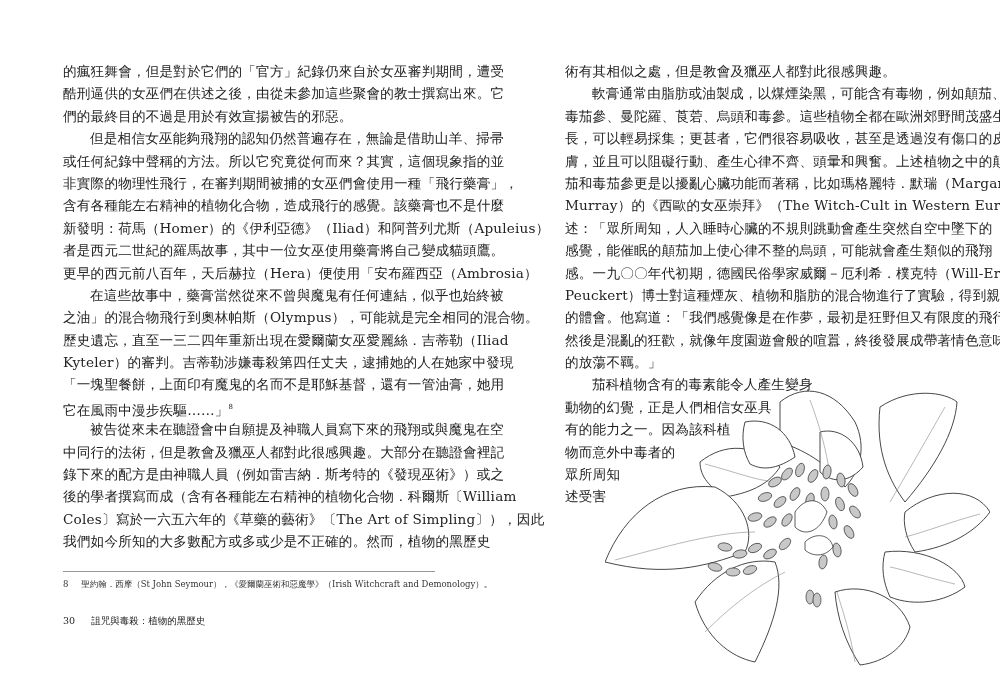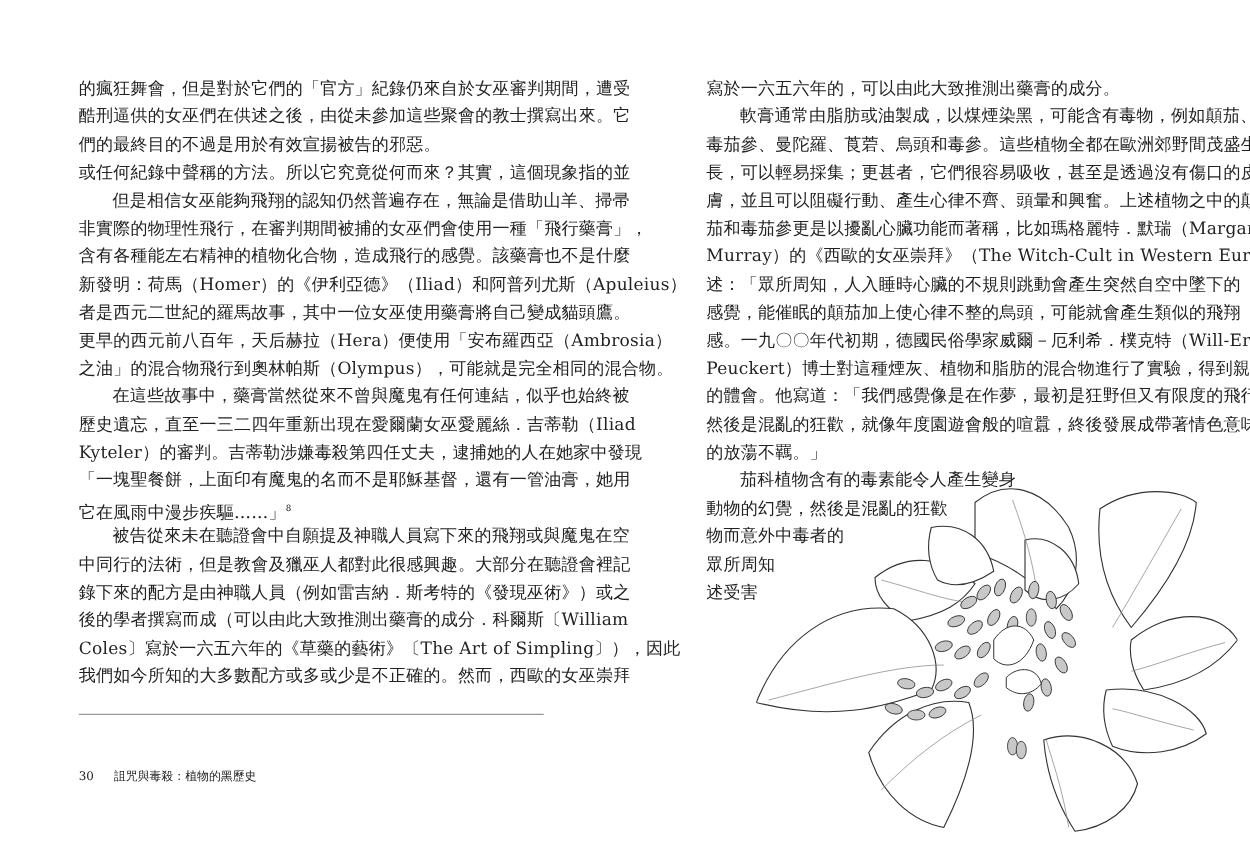--- a/index.html
+++ b/index.html
@@ -22,65 +22,70 @@
   .illustration { position:absolute; left:105px; top:372px; width:385px; height:295px; }
 </style>
 </head>
 <body>
 
 <div class="page left-page">
   <div class="text-block" id="left-text">
       <div class="line"><span>的瘋狂舞會，但是對於它們的「官方」紀錄仍來自於女巫審判期間，遭受</span></div>
       <div class="line"><span>酷刑逼供的女巫們在供述之後，由從未參加這些聚會的教士撰寫出來。它</span></div>
       <div class="line"><span>們的最終目的不過是用於有效宣揚被告的邪惡。</span></div>
+      <div class="line indent"><span>但是相信女巫能夠飛翔的認知仍然普遍存在，無論是借助山羊、掃帚</span></div>
       <div class="line"><span>或任何紀錄中聲稱的方法。所以它究竟從何而來？其實，這個現象指的並</span></div>
-      <div class="line indent"><span>但是相信女巫能夠飛翔的認知仍然普遍存在，無論是借助山羊、掃帚</span></div>
       <div class="line"><span>非實際的物理性飛行，在審判期間被捕的女巫們會使用一種「飛行藥膏」，</span></div>
       <div class="line"><span>含有各種能左右精神的植物化合物，造成飛行的感覺。該藥膏也不是什麼</span></div>
       <div class="line"><span>新發明：荷馬（Homer）的《伊利亞德》（Iliad）和阿普列尤斯（Apuleius）</span></div>
       <div class="line"><span>者是西元二世紀的羅馬故事，其中一位女巫使用藥膏將自己變成貓頭鷹。</span></div>
       <div class="line"><span>更早的西元前八百年，天后赫拉（Hera）便使用「安布羅西亞（Ambrosia）</span></div>
+      <div class="line indent"><span>在這些故事中，藥膏當然從來不曾與魔鬼有任何連結，似乎也始終被</span></div>
       <div class="line"><span>之油」的混合物飛行到奧林帕斯（Olympus），可能就是完全相同的混合物。</span></div>
-      <div class="line indent"><span>在這些故事中，藥膏當然從來不曾與魔鬼有任何連結，似乎也始終被</span></div>
       <div class="line"><span>歷史遺忘，直至一三二四年重新出現在愛爾蘭女巫愛麗絲．吉蒂勒（Iliad</span></div>
       <div class="line"><span>Kyteler）的審判。吉蒂勒涉嫌毒殺第四任丈夫，逮捕她的人在她家中發現</span></div>
       <div class="line"><span>「一塊聖餐餅，上面印有魔鬼的名而不是耶穌基督，還有一管油膏，她用</span></div>
       <div class="line"><span>它在風雨中漫步疾驅……」</span><span class="sup">8</span></div>
       <div class="line indent"><span>被告從來未在聽證會中自願提及神職人員寫下來的飛翔或與魔鬼在空</span></div>
       <div class="line"><span>中同行的法術，但是教會及獵巫人都對此很感興趣。大部分在聽證會裡記</span></div>
       <div class="line"><span>錄下來的配方是由神職人員（例如雷吉納．斯考特的《發現巫術》）或之</span></div>
-      <div class="line"><span>後的學者撰寫而成（可以由此大致推測出藥膏的成分．科爾斯〔William</span></div>
+      <div class="line"><span>後的學者撰寫而成（含有各種能左右精神的植物化合物．科爾斯〔William</span></div>
       <div class="line"><span>Coles〕寫於一六五六年的《草藥的藝術》〔The Art of Simpling〕），因此</span></div>
-      <div class="line"><span>我們如今所知的大多數配方或多或少是不正確的。然而，西歐的女巫崇拜</span></div>
+      <div class="line"><span>我們如今所知的大多數配方或多或少是不正確的。然而，植物的黑歷史</span></div>
     </div>
   <div class="footnote-rule"></div>
+  <div class="footnote">
+    <span class="num">8</span>
+    <span>聖約翰．西摩（St John Seymour），《愛爾蘭巫術和惡魔學》（Irish Witchcraft and Demonology）。</span>
+  </div>
   <div class="folio">
     <span class="pg">30</span>
     <span>詛咒與毒殺：植物的黑歷史</span>
   </div>
 </div>
 
 <div class="page right-page">
   <div class="text-block" id="right-text">
-      <div class="line"><span>寫於一六五六年的，可以由此大致推測出藥膏的成分。</span></div>
+      <div class="line"><span>術有其相似之處，但是教會及獵巫人都對此很感興趣。</span></div>
       <div class="line indent"><span>軟膏通常由脂肪或油製成，以煤煙染黑，可能含有毒物，例如顛茄、</span></div>
       <div class="line"><span>毒茄參、曼陀羅、莨菪、烏頭和毒參。這些植物全都在歐洲郊野間茂盛生</span></div>
       <div class="line"><span>長，可以輕易採集；更甚者，它們很容易吸收，甚至是透過沒有傷口的皮</span></div>
       <div class="line"><span>膚，並且可以阻礙行動、產生心律不齊、頭暈和興奮。上述植物之中的顛</span></div>
       <div class="line"><span>茄和毒茄參更是以擾亂心臟功能而著稱，比如瑪格麗特．默瑞（Margaret</span></div>
       <div class="line"><span>Murray）的《西歐的女巫崇拜》（The Witch-Cult in Western Europe）中所</span></div>
       <div class="line"><span>述：「眾所周知，人入睡時心臟的不規則跳動會產生突然自空中墜下的</span></div>
       <div class="line"><span>感覺，能催眠的顛茄加上使心律不整的烏頭，可能就會產生類似的飛翔</span></div>
       <div class="line"><span>感。一九〇〇年代初期，德國民俗學家威爾－厄利希．樸克特（Will-Erich</span></div>
       <div class="line"><span>Peuckert）博士對這種煙灰、植物和脂肪的混合物進行了實驗，得到親身</span></div>
       <div class="line"><span>的體會。他寫道：「我們感覺像是在作夢，最初是狂野但又有限度的飛行，</span></div>
       <div class="line"><span>然後是混亂的狂歡，就像年度園遊會般的喧囂，終後發展成帶著情色意味</span></div>
       <div class="line"><span>的放蕩不羈。」</span></div>
       <div class="line indent"><span>茄科植物含有的毒素能令人產生變身</span></div>
-      <div class="line"><span>動物的幻覺，然後是混亂的狂歡</span></div>
+      <div class="line"><span>動物的幻覺，正是人們相信女巫具</span></div>
+      <div class="line"><span>有的能力之一。因為該科植</span></div>
       <div class="line"><span>物而意外中毒者的</span></div>
       <div class="line"><span>眾所周知</span></div>
       <div class="line"><span>述受害</span></div>
     </div>
 
   <svg class="illustration" viewBox="0 0 385 295" xmlns="http://www.w3.org/2000/svg">
     <g fill="#ffffff" stroke="#333" stroke-width="0.9" stroke-linejoin="round">
 
       <path d="M175 30 C200 10 230 18 250 50 C262 75 255 100 240 115 C225 95 205 80 175 70 Z"></path>
       <path d="M275 35 C305 15 340 20 352 30 C350 60 330 95 300 130 C285 110 270 80 275 35 Z"></path>

